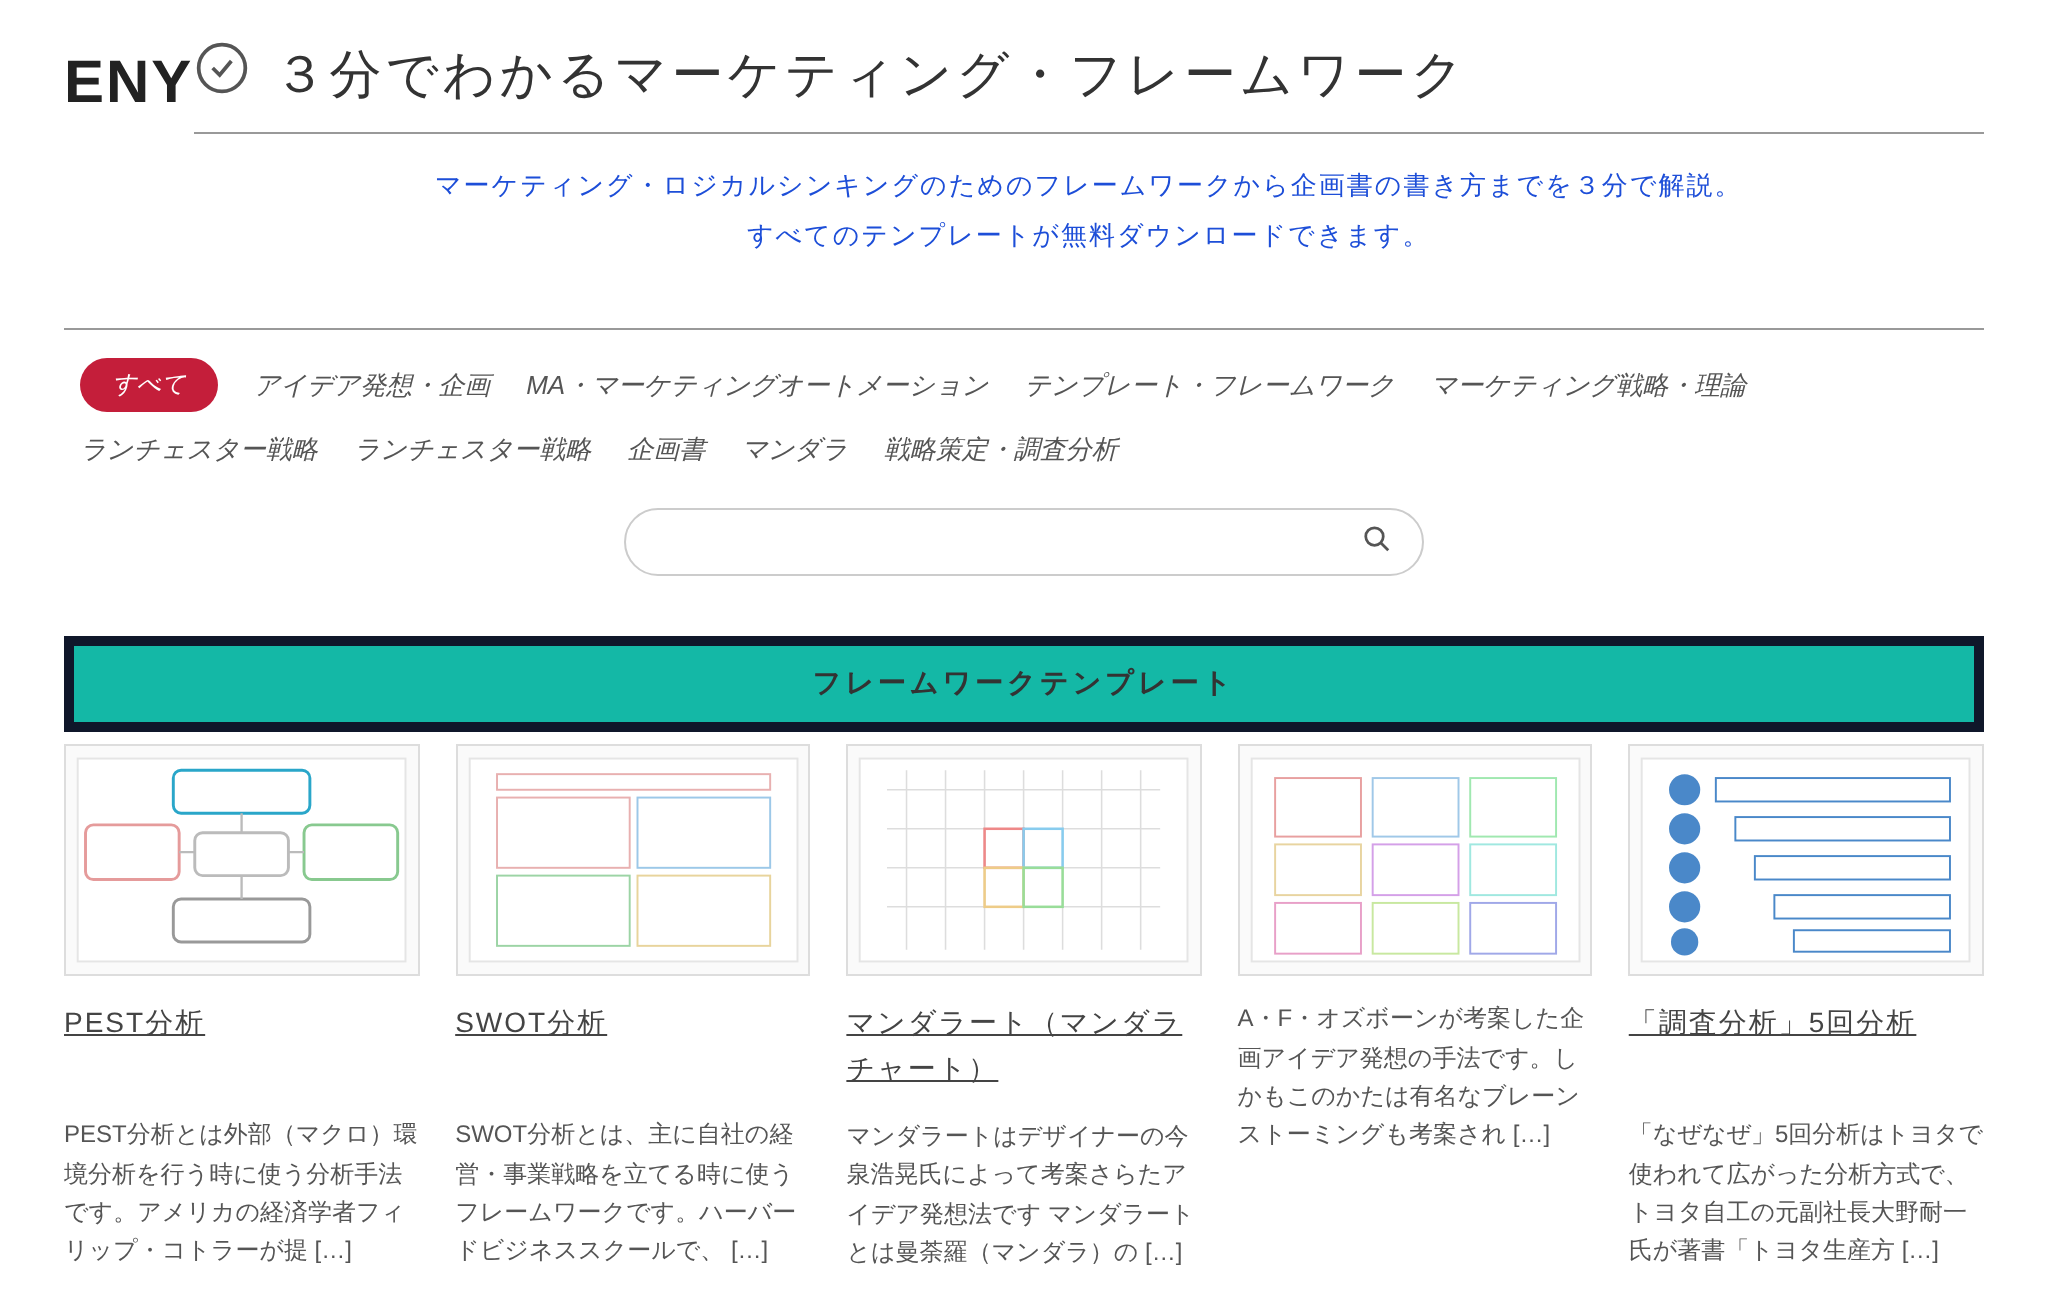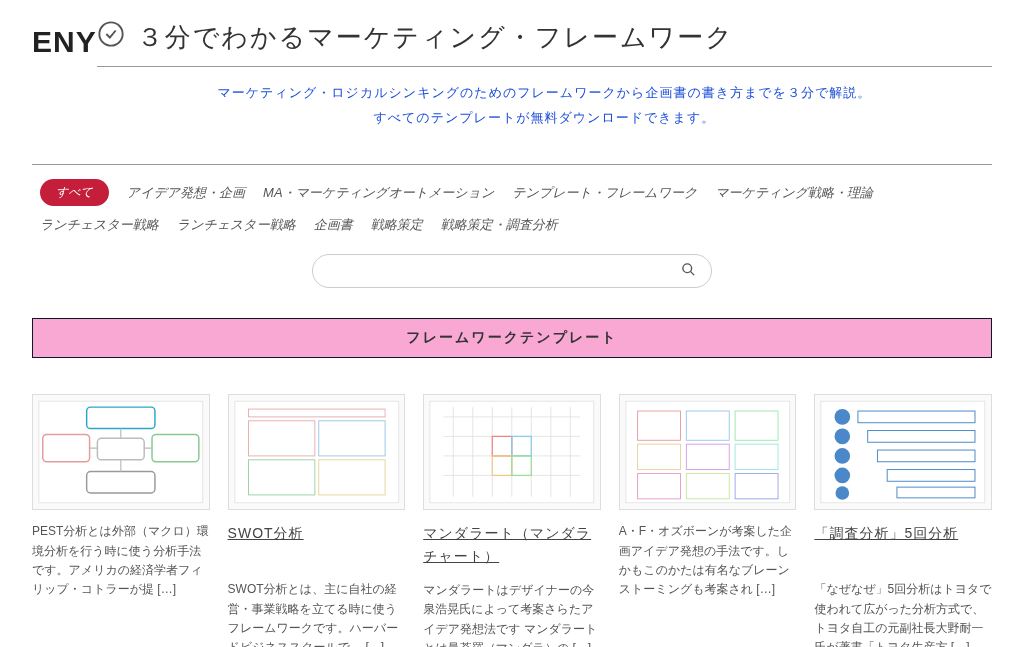--- a/index.html
+++ b/index.html
@@ -14,21 +14,21 @@
     .divider { border: none; border-top: 1px solid #999; margin: 0; }
     .subtitle-block { text-align: center; padding: 14px 0; font-size: 13px; color: #1d4ed8; line-height: 1.9; letter-spacing: 1px; }
     .categories-wrap { border-top: 1px solid #999; padding-top: 14px; margin-top: 0; }
     .categories { display: flex; flex-wrap: wrap; gap: 6px 18px; font-size: 13px; color: #555; align-items: center; padding: 0 8px; font-style: italic; }
     .cat-item { cursor: pointer; padding: 4px 0; }
     .cat-item.active { background: #c41e3a; color: #fff; padding: 5px 16px; border-radius: 16px; font-size: 12px; }
     .search-wrap { margin: 16px auto 30px; width: 400px; position: relative; }
     .search-input { width: 100%; height: 34px; border: 1px solid #ccc; border-radius: 17px; padding: 0 42px 0 18px; font-size: 13px; outline: none; }
     .search-btn { position: absolute; right: 12px; top: 50%; transform: translateY(-50%); background: none; border: none; cursor: pointer; padding: 4px; }
     .search-btn svg { width: 15px; height: 15px; }
-    .section-heading { background: #f9a8d4; border: 1px solid #0f172a; text-align: center; padding: 10px 0; font-size: 14px; font-weight: 700; letter-spacing: 2px; margin-bottom: 36px; color: #333; }
+    .section-heading { background: #14b8a6; border: 5px solid #0f172a; text-align: center; padding: 10px 0; font-size: 14px; font-weight: 700; letter-spacing: 2px; margin-bottom: 6px; color: #333; }
     .cards { display: flex; gap: 18px; }
     .card { flex: 1; min-width: 0; }
     .thumb { border: 1px solid #ddd; height: 116px; background: #fafafa; display: flex; align-items: center; justify-content: center; margin-bottom: 12px; position: relative; overflow: hidden; }
     .thumb svg { width: 100%; height: 100%; }
     .card-title { font-size: 14px; color: #444; text-decoration: underline; margin-bottom: 14px; line-height: 1.6; letter-spacing: 1px; display: block; min-height: 44px; }
     .card-desc { font-size: 12px; color: #555; line-height: 1.6; margin-bottom: 14px; min-height: 76px; }
   </style>
 </head>
 <body>
 
@@ -56,21 +56,21 @@
   <div class="categories-wrap">
     <div class="categories">
       <span class="cat-item active">すべて</span>
       <span class="cat-item">アイデア発想・企画</span>
       <span class="cat-item">MA・マーケティングオートメーション</span>
       <span class="cat-item">テンプレート・フレームワーク</span>
       <span class="cat-item">マーケティング戦略・理論</span>
       <span class="cat-item">ランチェスター戦略</span>
       <span class="cat-item">ランチェスター戦略</span>
       <span class="cat-item">企画書</span>
-      <span class="cat-item">戦略策定</span>
+      <span class="cat-item">マンダラ</span>
       <span class="cat-item">戦略策定・調査分析</span>
     </div>
 
     <div class="search-wrap">
       <input class="search-input" type="text" placeholder="" style="">
       <button class="search-btn">
         <span>
           <svg viewBox="0 0 24 24" fill="none" stroke="#555" stroke-width="2.2">
             <circle cx="10" cy="10" r="7"></circle>
               <line x1="15" y1="15" x2="21" y2="21"></line>
@@ -89,20 +89,21 @@
         <svg viewBox="0 0 180 116">
           <rect x="6" y="6" width="168" height="104" fill="#fff" stroke="#e5e5e5"></rect>
           <rect x="55" y="12" width="70" height="22" rx="4" fill="none" stroke="#2aa6c9" stroke-width="1.5"></rect>
           <rect x="10" y="40" width="48" height="28" rx="4" fill="none" stroke="#e59b9b" stroke-width="1.5"></rect>
           <rect x="66" y="44" width="48" height="22" rx="4" fill="none" stroke="#bbb" stroke-width="1.5"></rect>
           <rect x="122" y="40" width="48" height="28" rx="4" fill="none" stroke="#88c98f" stroke-width="1.5"></rect>
           <rect x="55" y="78" width="70" height="22" rx="4" fill="none" stroke="#999" stroke-width="1.5"></rect>
           <path d="M90 34 L90 44 M58 54 L66 54 M114 54 L122 54 M90 66 L90 78" stroke="#bbb" stroke-width="1.2"></path>
         </svg>
       </a>
+      <a class="card-title">PEST分析</a>
       <p class="card-desc">PEST分析とは外部（マクロ）環境分析を行う時に使う分析手法です。アメリカの経済学者フィリップ・コトラーが提 […]</p>
 
     </div>
 
     <div class="card">
       <a class="thumb">
         <svg viewBox="0 0 180 116">
           <rect x="6" y="6" width="168" height="104" fill="#fff" stroke="#e5e5e5"></rect>
           <rect x="20" y="14" width="140" height="8" fill="none" stroke="#e8b0b0"></rect>
           <rect x="20" y="26" width="68" height="36" fill="none" stroke="#e8b0b0"></rect>

